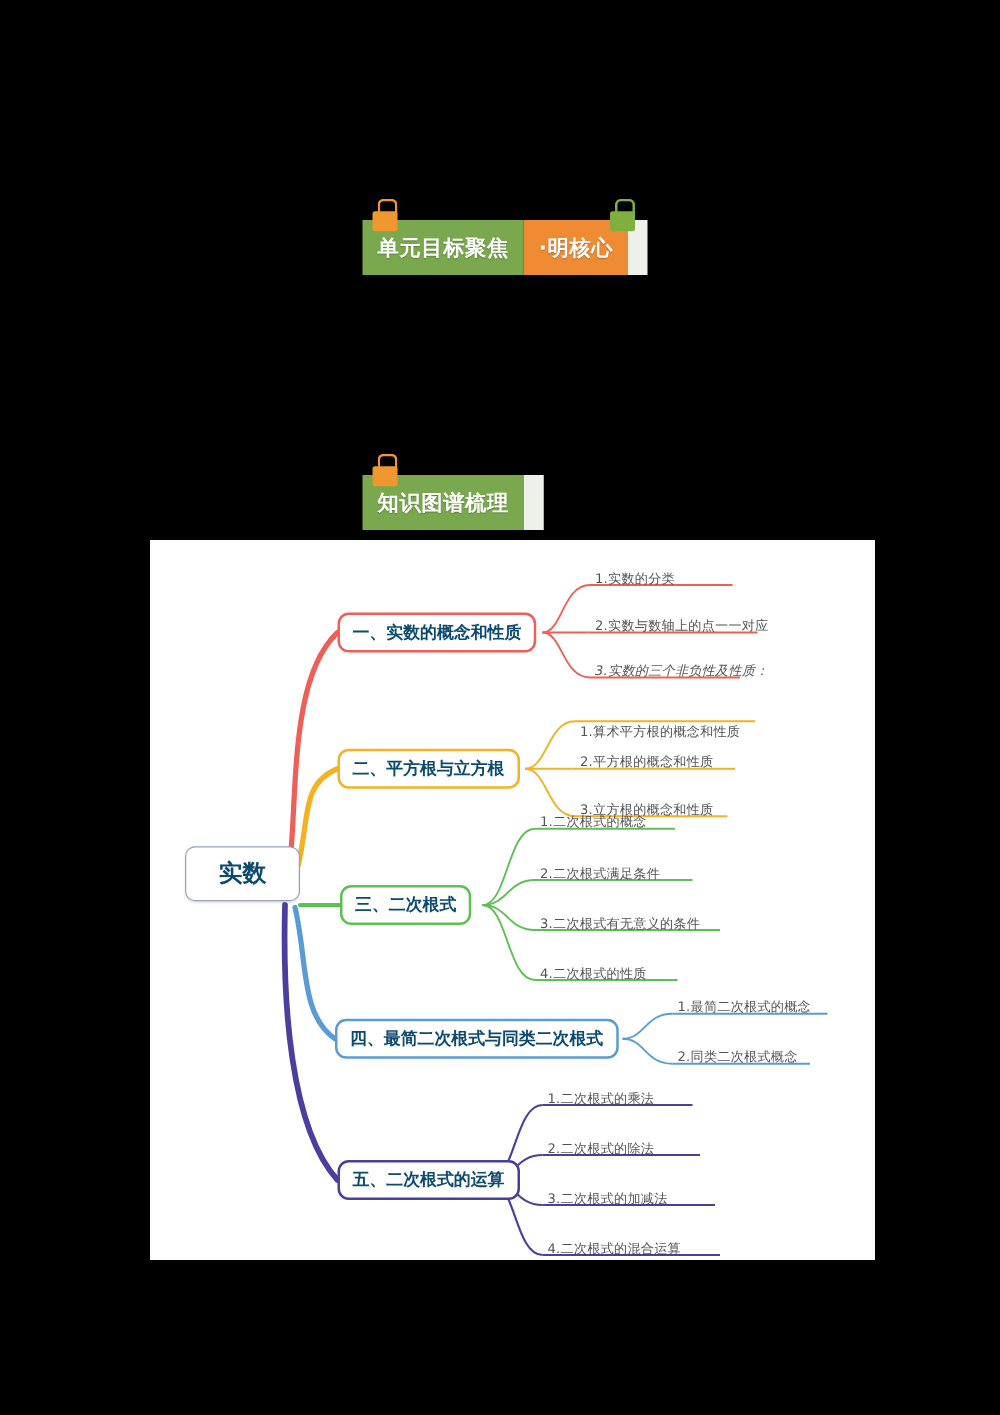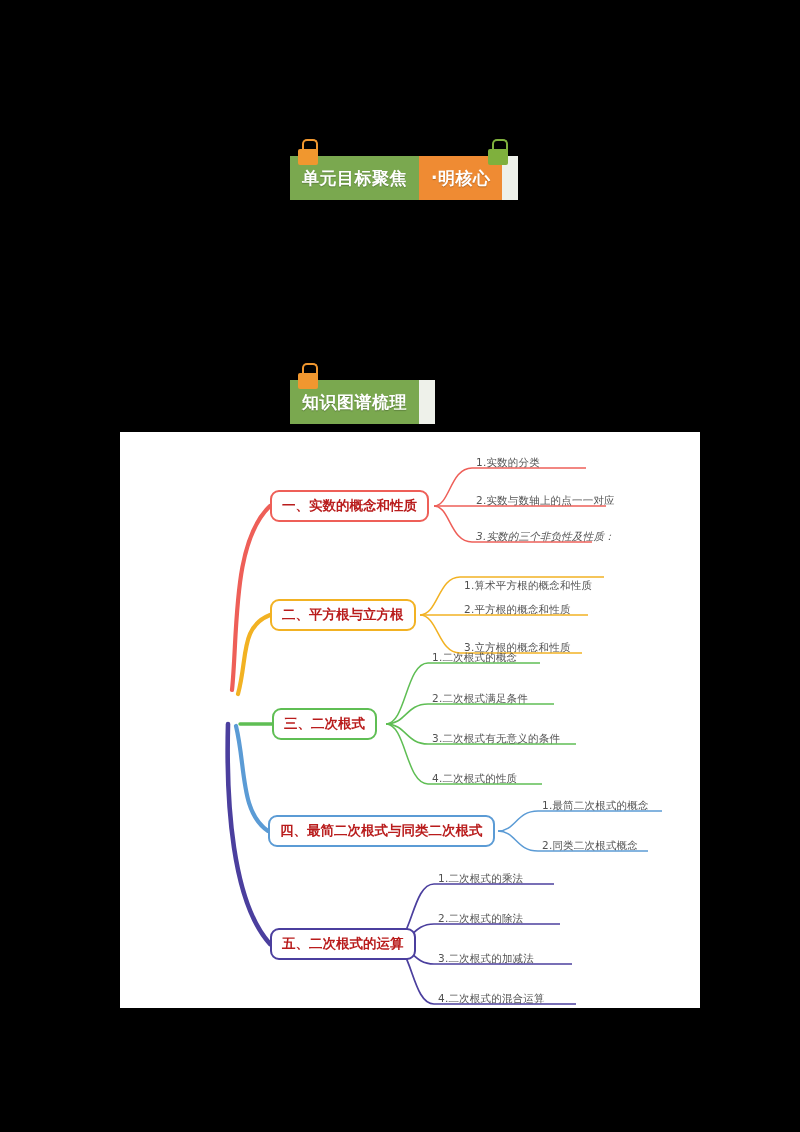--- a/index.html
+++ b/index.html
@@ -24,31 +24,31 @@
   .clip .body{position:absolute;bottom:0;left:0;width:20px;height:16px;
           border-radius:2px;}
   .clip .arm{position:absolute;top:0;left:4px;width:12px;height:13px;
           border:2px solid;border-bottom:none;border-radius:5px 5px 0 0;
           background:transparent;}
   .clip.orange .body{background:#f0972f;}
   .clip.orange .arm{border-color:#f0972f;}
   .clip.green .body{background:#7fb03d;}
   .clip.green .arm{border-color:#7fb03d;}
 
-  #banner-1{left:290px;top:156px;}
+  #banner-1{left:290px;top:176px;}
   #banner-2{left:290px;top:380px;}
 
   
   .mindmap{position:absolute;left:120px;top:432px;width:580px;height:576px;
            background:#ffffff;}
   .mm-svg{position:absolute;left:0;top:0;width:580px;height:576px;}
 
   .node{position:absolute;background:#ffffff;border-radius:9px;
         display:flex;align-items:center;justify-content:center;
-        font-weight:bold;color:#b91c1c;white-space:nowrap;box-sizing:border-box;}
+        font-weight:bold;color:#0c4a6e;white-space:nowrap;box-sizing:border-box;}
 
   .node-root{left:28px;top:245px;width:92px;height:44px;
         border:1.6px solid #9aa3b8;font-size:19px;border-radius:8px;
         box-shadow:0 1px 2px rgba(0,0,0,.12);}
 
   .node-b{border-width:2px;border-style:solid;font-size:13.5px;height:32px;
         padding:0 10px;}
 
   #node-br-1{left:150px;top:58px;border-color:#ee5f58;}
   #node-br-2{left:150px;top:167px;border-color:#f2b223;}
@@ -151,20 +151,23 @@
         <path d="M272,512 C 292,512 292,492 314,492"></path>
         <path d="M272,512 C 292,512 292,532 314,532"></path>
         <path d="M272,512 C 292,512 292,572 314,572"></path>
         <path d="M314,452 L 434,452"></path>
         <path d="M314,492 L 440,492"></path>
         <path d="M314,532 L 452,532"></path>
         <path d="M314,572 L 456,572"></path>
       </g>
     </svg>
 
+    <div class="node node-root">
+      <span>实数</span>
+    </div>
 
     <div class="node node-b" id="node-br-1">
       <span>一、实数的概念和性质</span>
     </div>
     <div class="node node-b" id="node-br-2">
       <span>二、平方根与立方根</span>
     </div>
     <div class="node node-b" id="node-br-3">
       <span>三、二次根式</span>
     </div>

